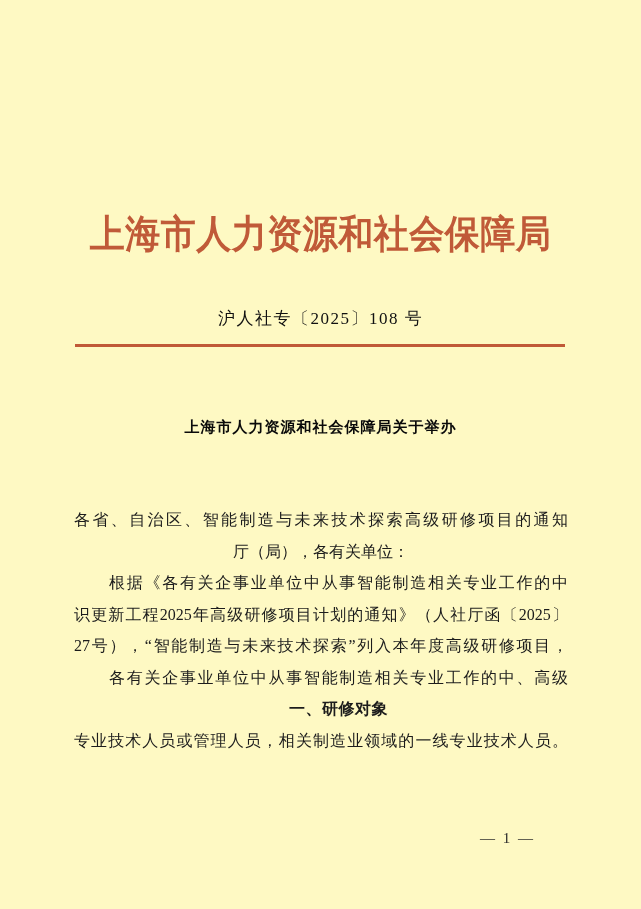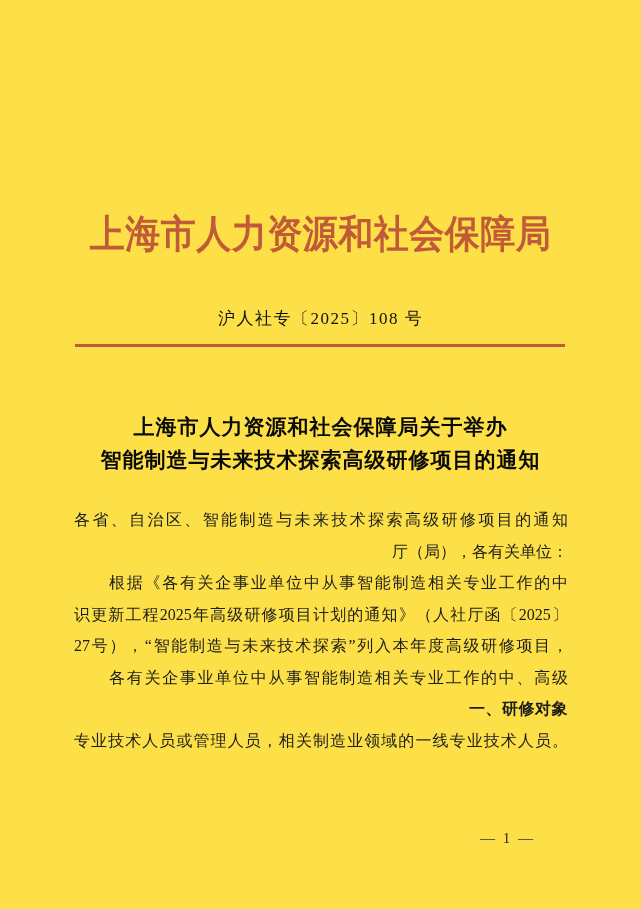--- a/index.html
+++ b/index.html
@@ -2,21 +2,21 @@
 <html style="--accent: #c05a38;"><head>
 <meta charset="utf-8">
 <style>
   :root { --accent: #c05a38; --ink: #1c1c1c; }
   * { box-sizing: border-box; }
   html, body { margin: 0; padding: 0; background: #ffffff; }
   .page {
     position: relative;
     width: 641px;
     height: 909px;
-    background: #fde047;
+    background: #fef9c3;
     overflow: hidden;
     font-family: "Liberation Serif", "DejaVu Serif", serif;
     color: var(--ink);
   }
   .letterhead {
     position: absolute;
     top: 200px;
     left: 0;
     width: 100%;
     text-align: center;
@@ -49,37 +49,37 @@
     height: 3px;
     background: var(--accent);
   }
   .doc-title {
     position: absolute;
     top: 411px;
     left: 0;
     width: 100%;
     text-align: center;
     font-weight: 700;
-    font-size: 21px;
+    font-size: 15px;
     line-height: 32.5px;
     letter-spacing: 1px;
     color: #0a0a0a;
   }
   .document-body {
     position: absolute;
     top: 504px;
     left: 74px;
     width: 494px;
     font-size: 16px;
     color: var(--ink);
   }
   .line {
     height: 31.5px;
     line-height: 31.5px;
-    text-align: right;
+    text-align: center;
   }
   .line.fill {
     text-align: justify;
     text-align-last: justify;
   }
   .line.indent { text-indent: 35px; }
   .line.bold { font-weight: 700; letter-spacing: 0.5px; }
   .page-number {
     position: absolute;
     top: 830px;
@@ -96,21 +96,20 @@
 <div class="page">
 
   <div class="letterhead">上海市人力资源和社会保障局</div>
 
   <div class="doc-number">沪人社专〔2025〕108 号</div>
 
   <div class="red-rule"></div>
 
   <div class="doc-title">
     <div>上海市人力资源和社会保障局关于举办</div>
-    <div>智能制造与未来技术探索高级研修项目的通知</div>
   </div>
 
   <div class="document-body">
       <div class="line fill">各省、自治区、智能制造与未来技术探索高级研修项目的通知</div>
       <div class="line">厅（局），各有关单位：</div>
       <div class="line fill indent">根据《各有关企事业单位中从事智能制造相关专业工作的中</div>
       <div class="line fill">识更新工程2025年高级研修项目计划的通知》（人社厅函〔2025〕</div>
       <div class="line fill">27号），“智能制造与未来技术探索”列入本年度高级研修项目，</div>
       <div class="line fill indent">各有关企事业单位中从事智能制造相关专业工作的中、高级</div>
       <div class="line indent bold">一、研修对象</div>

